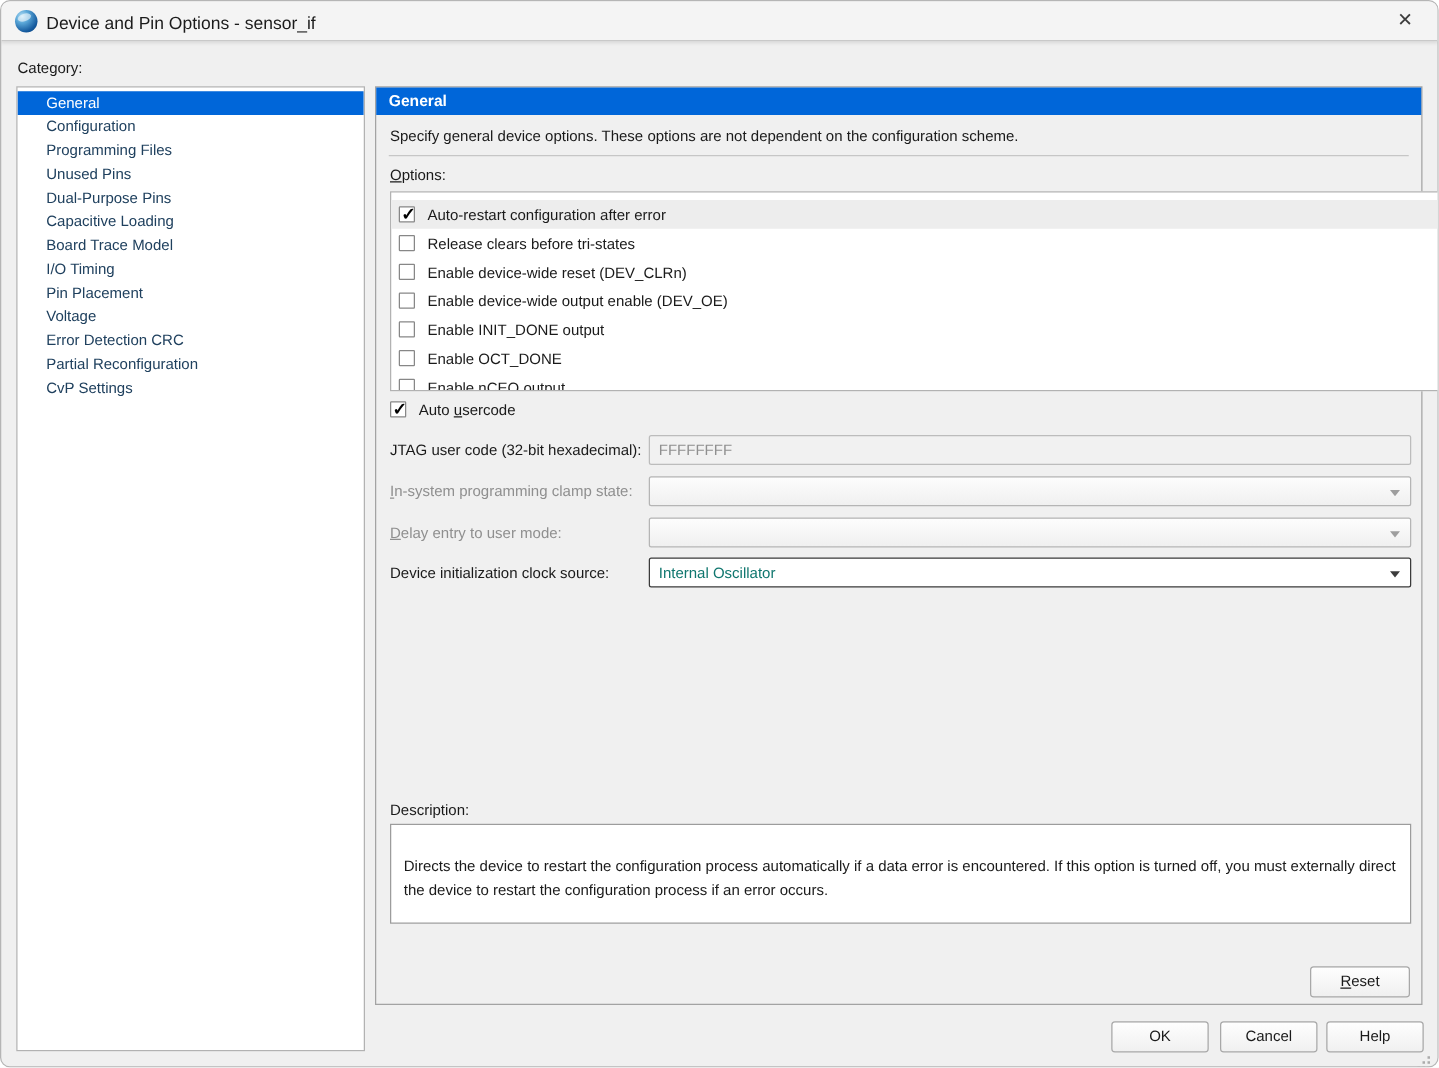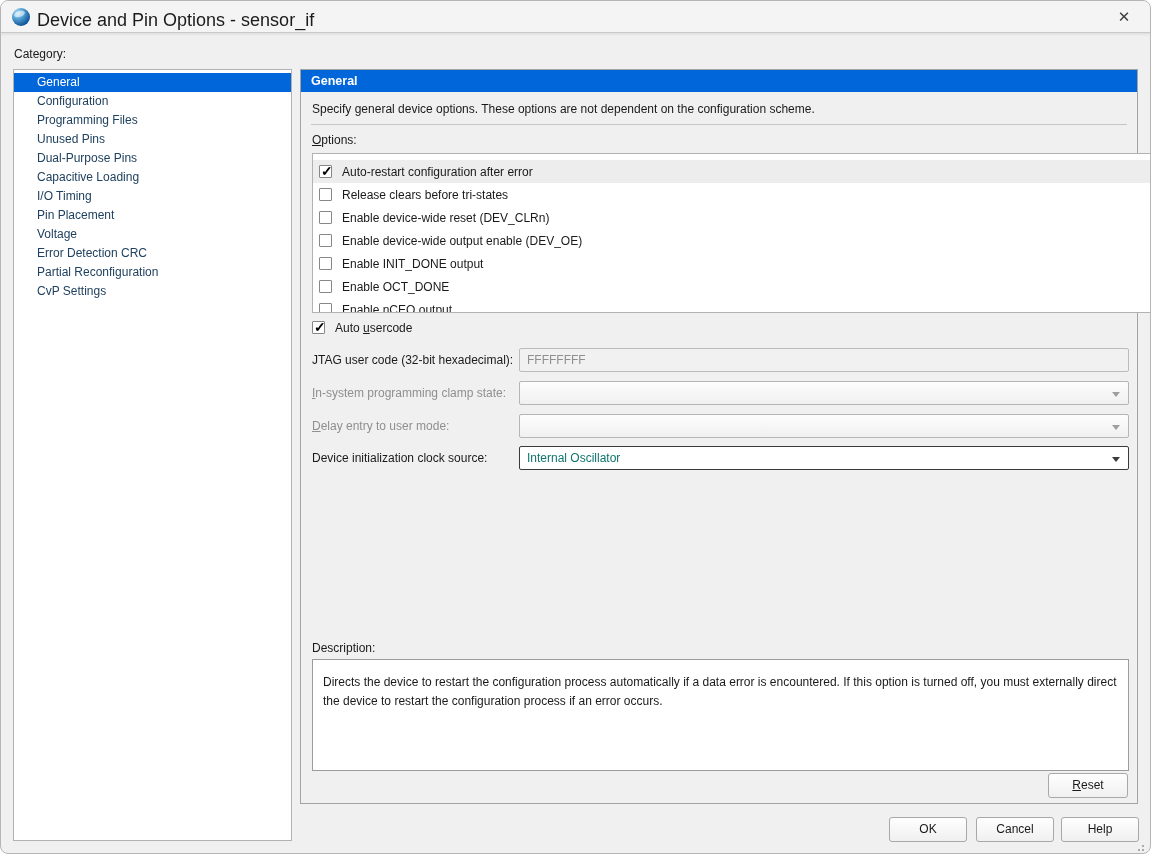--- a/index.html
+++ b/index.html
@@ -6,21 +6,21 @@
   *{box-sizing:border-box;}
   .dialog{position:relative;width:1151px;height:854px;background:#f0f0f0;border:1px solid #b5b5b5;
           border-radius:8px;overflow:hidden;font-family:"Liberation Sans",sans-serif;font-size:12px;color:#1a1a1a;}
   
   .titlebar{position:absolute;top:0;left:0;right:0;height:32px;background:#f4f4f4;
             border-bottom:1px solid #c9c9c9;box-shadow:0 1px 3px rgba(0,0,0,.10);}
   .app-icon{position:absolute;left:11px;top:7px;width:18px;height:18px;border-radius:50%;
             background:radial-gradient(circle at 32% 28%,#b8e0f5 0%,#5aa7d8 30%,#155a9e 70%,#0a3f78 100%);}
   .app-icon::after{content:"";position:absolute;left:2px;top:3px;width:11px;height:6px;border-radius:50%;
             background:rgba(255,255,255,.55);transform:rotate(-18deg);}
-  .win-title{position:absolute;left:36px;top:9px;font-size:18px;color:#1b1b1b;white-space:nowrap;}
+  .win-title{position:absolute;left:36px;top:9px;font-size:14px;color:#1b1b1b;white-space:nowrap;}
   .close-btn{position:absolute;right:10px;top:3px;width:32px;height:26px;text-align:center;line-height:26px;
              font-size:15px;color:#3c3c3c;cursor:default;}
   
   .category-label{position:absolute;left:13px;top:46px;}
   .category-list{position:absolute;left:12px;top:68px;width:279px;height:772px;background:#fff;
                  border:1px solid #b2b2b2;padding:3px 0;overflow:hidden;}
   .cat-item{height:19px;line-height:19px;padding-left:23px;color:#1f405e;white-space:nowrap;}
   .cat-item.selected{background:#0066d9;color:#fff;}
   
   .panel{position:absolute;left:299px;top:68px;width:838px;height:735px;background:#f0f0f0;border:1px solid #a3a3a3;}
@@ -57,22 +57,22 @@
   .lineedit{background:#f1f1f1;border:1px solid #bcbcbc;border-radius:2px;padding-left:7px;color:#8f8f8f;}
   .combo{background:linear-gradient(#fdfdfd,#f0f0f0);border:1px solid #b5b5b5;border-radius:2px;padding-left:7px;}
   .combo.disabled{color:#8f8f8f;}
   .combo.enabled{background:#fff;border:1px solid #3a3a3a;color:#0f766e;}
   .combo-arrow{position:absolute;right:8px;top:10px;width:0;height:0;border-left:4px solid transparent;
                border-right:4px solid transparent;border-top:5px solid #3c3c3c;}
   .combo.disabled .combo-arrow{border-top-color:#9e9e9e;}
   .disabled-label{color:#8f8f8f;}
   
   .desc-label{position:absolute;left:11px;top:571px;}
-  .desc-box{position:absolute;left:11px;top:589px;width:817px;height:112px;background:#fff;
-            border:1px solid #9c9c9c;padding:13px 10px;line-height:19px;overflow:hidden;}
+  .desc-box{position:absolute;left:11px;top:589px;width:817px;height:80px;background:#fff;
+            border:1px solid #9c9c9c;padding:24px 10px;line-height:19px;overflow:hidden;}
   
   .btn{background:linear-gradient(#fefefe,#f0f0f0);border:1px solid #a8a8a8;border-radius:3px;
        text-align:center;line-height:23px;color:#1a1a1a;}
   .reset-btn{position:absolute;right:9px;top:703px;width:80px;height:25px;}
   .ok-btn{position:absolute;left:888px;top:816px;width:78px;height:25px;}
   .cancel-btn{position:absolute;left:975px;top:816px;width:78px;height:25px;}
   .help-btn{position:absolute;left:1060px;top:816px;width:78px;height:25px;}
   .mn{text-decoration:underline;text-underline-offset:1px;}
   .grip{position:absolute;right:6px;bottom:6px;width:2px;height:2px;background:#ababab;
         box-shadow:-8px 8px #ababab,-4px 8px #ababab,0 8px #ababab,-4px 4px #ababab,0 4px #ababab,0 0 #ababab;}
@@ -104,20 +104,23 @@
       <div class="cat-item">
         <span>Unused Pins</span>
       </div>
       <div class="cat-item">
         <span>Dual-Purpose Pins</span>
       </div>
       <div class="cat-item">
         <span>Capacitive Loading</span>
       </div>
       <div class="cat-item">
+        <span>Board Trace Model</span>
+      </div>
+      <div class="cat-item">
         <span>I/O Timing</span>
       </div>
       <div class="cat-item">
         <span>Pin Placement</span>
       </div>
       <div class="cat-item">
         <span>Voltage</span>
       </div>
       <div class="cat-item">
         <span>Error Detection CRC</span>

